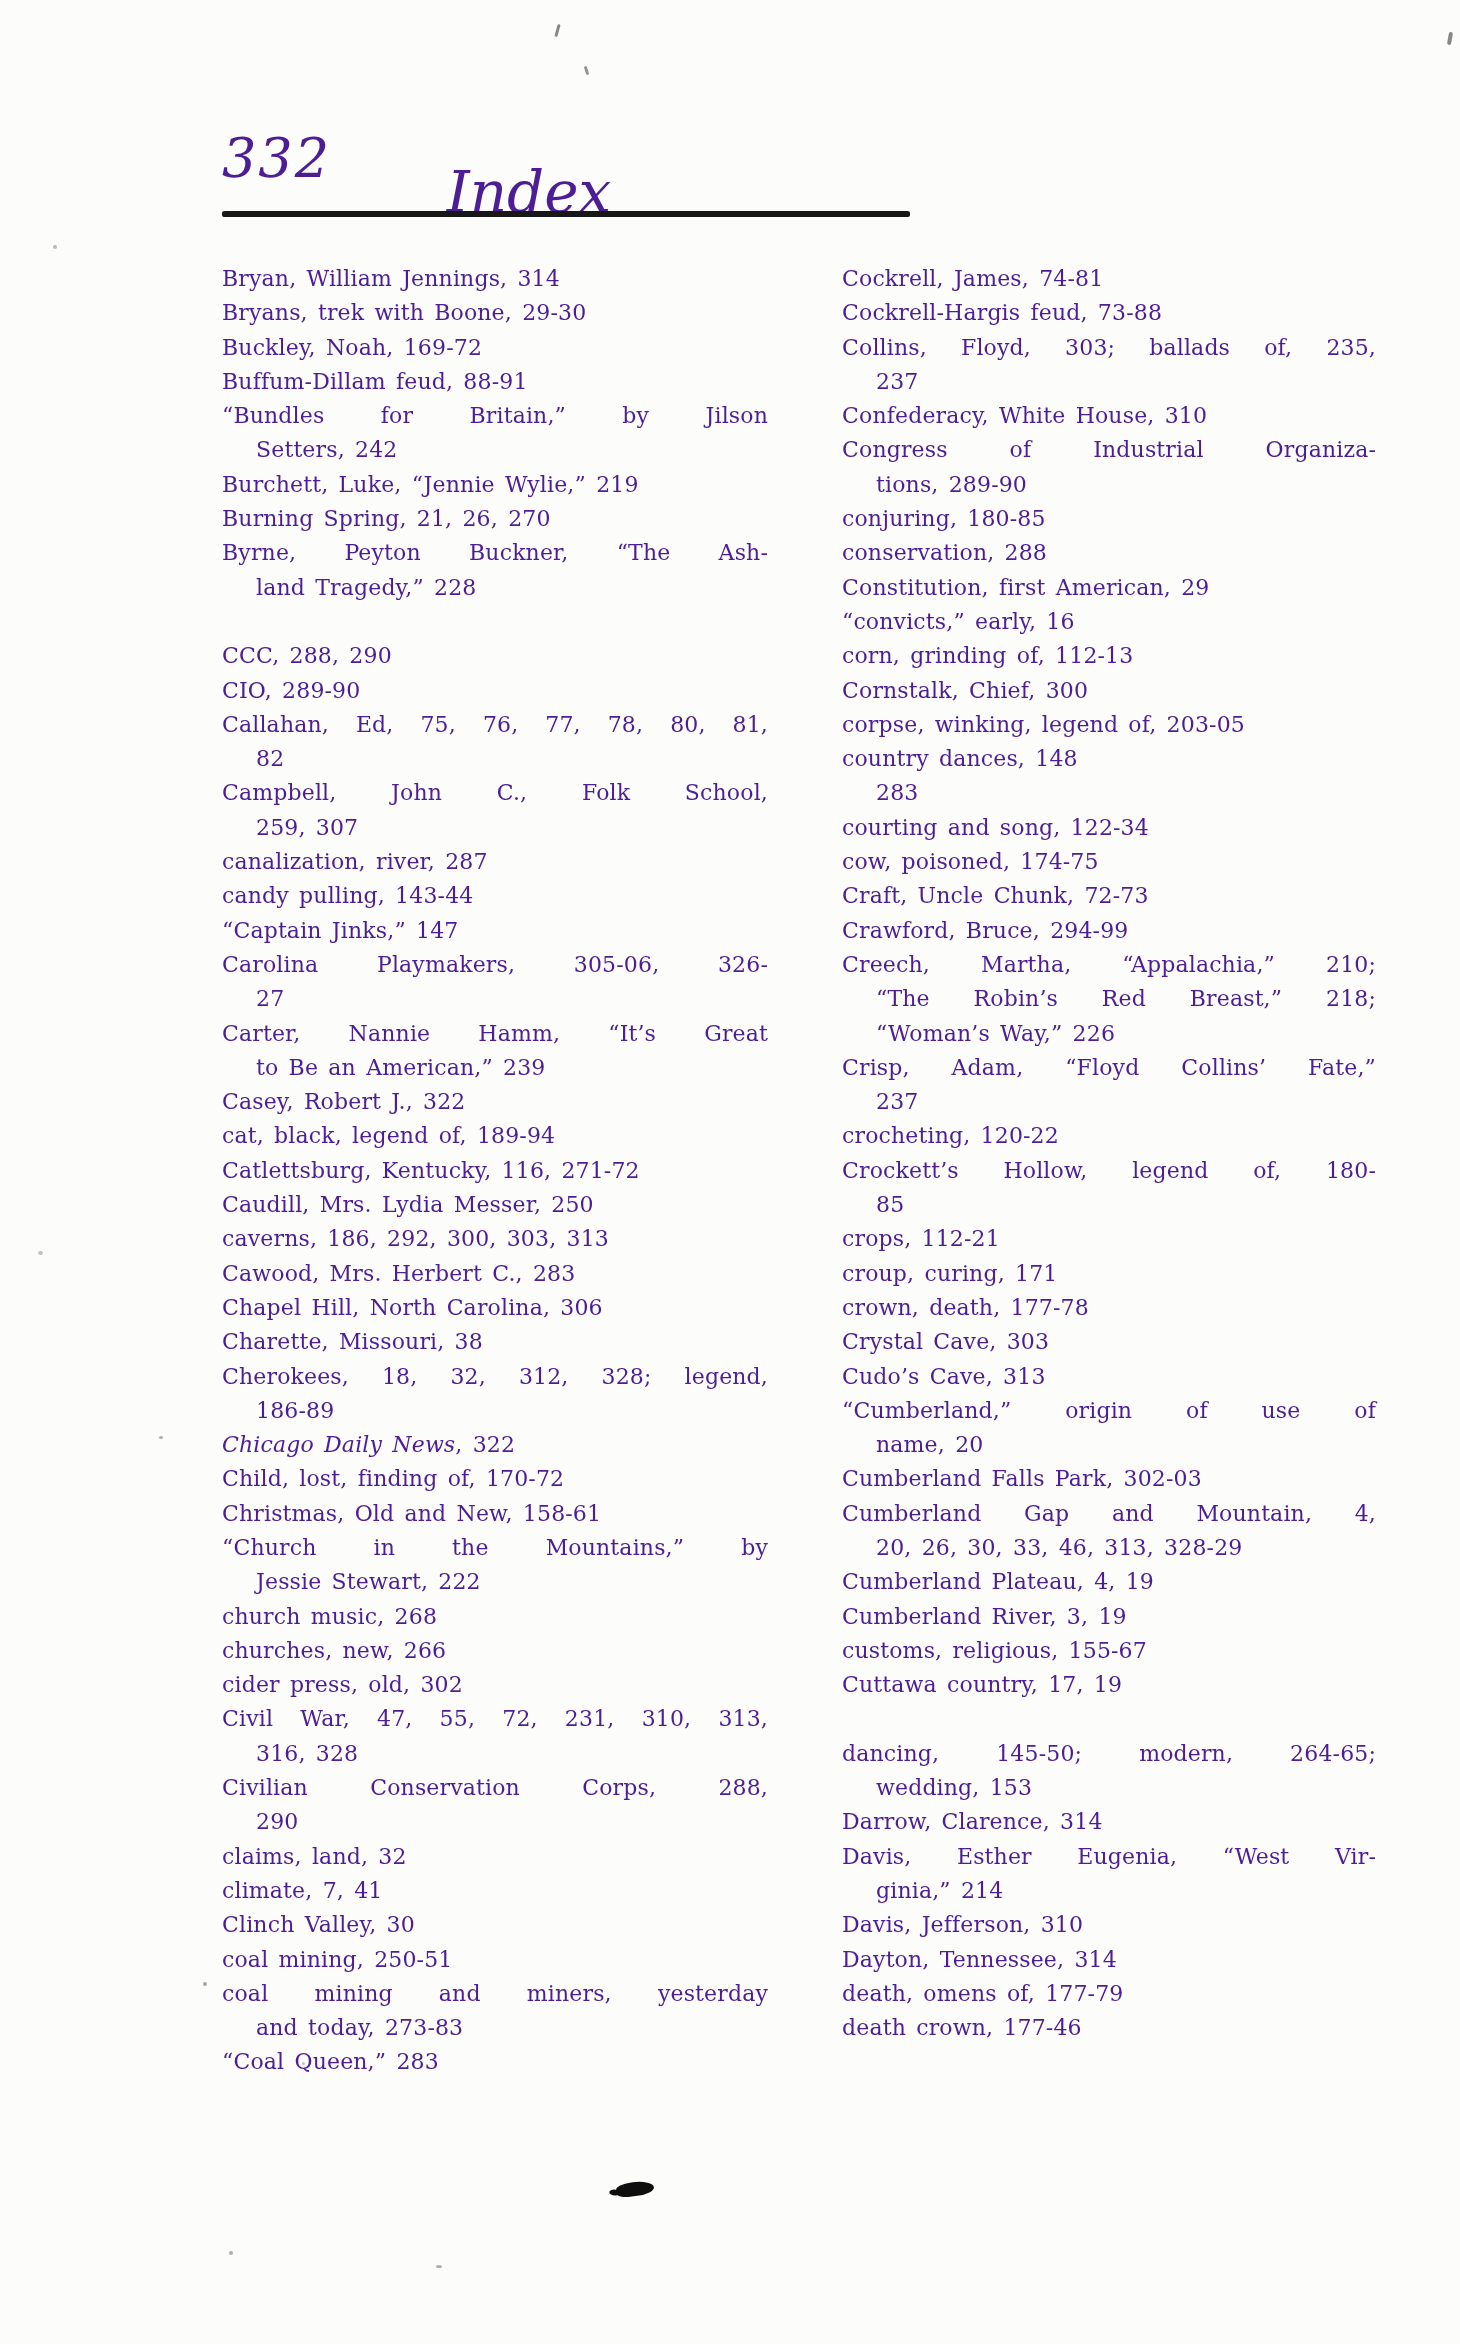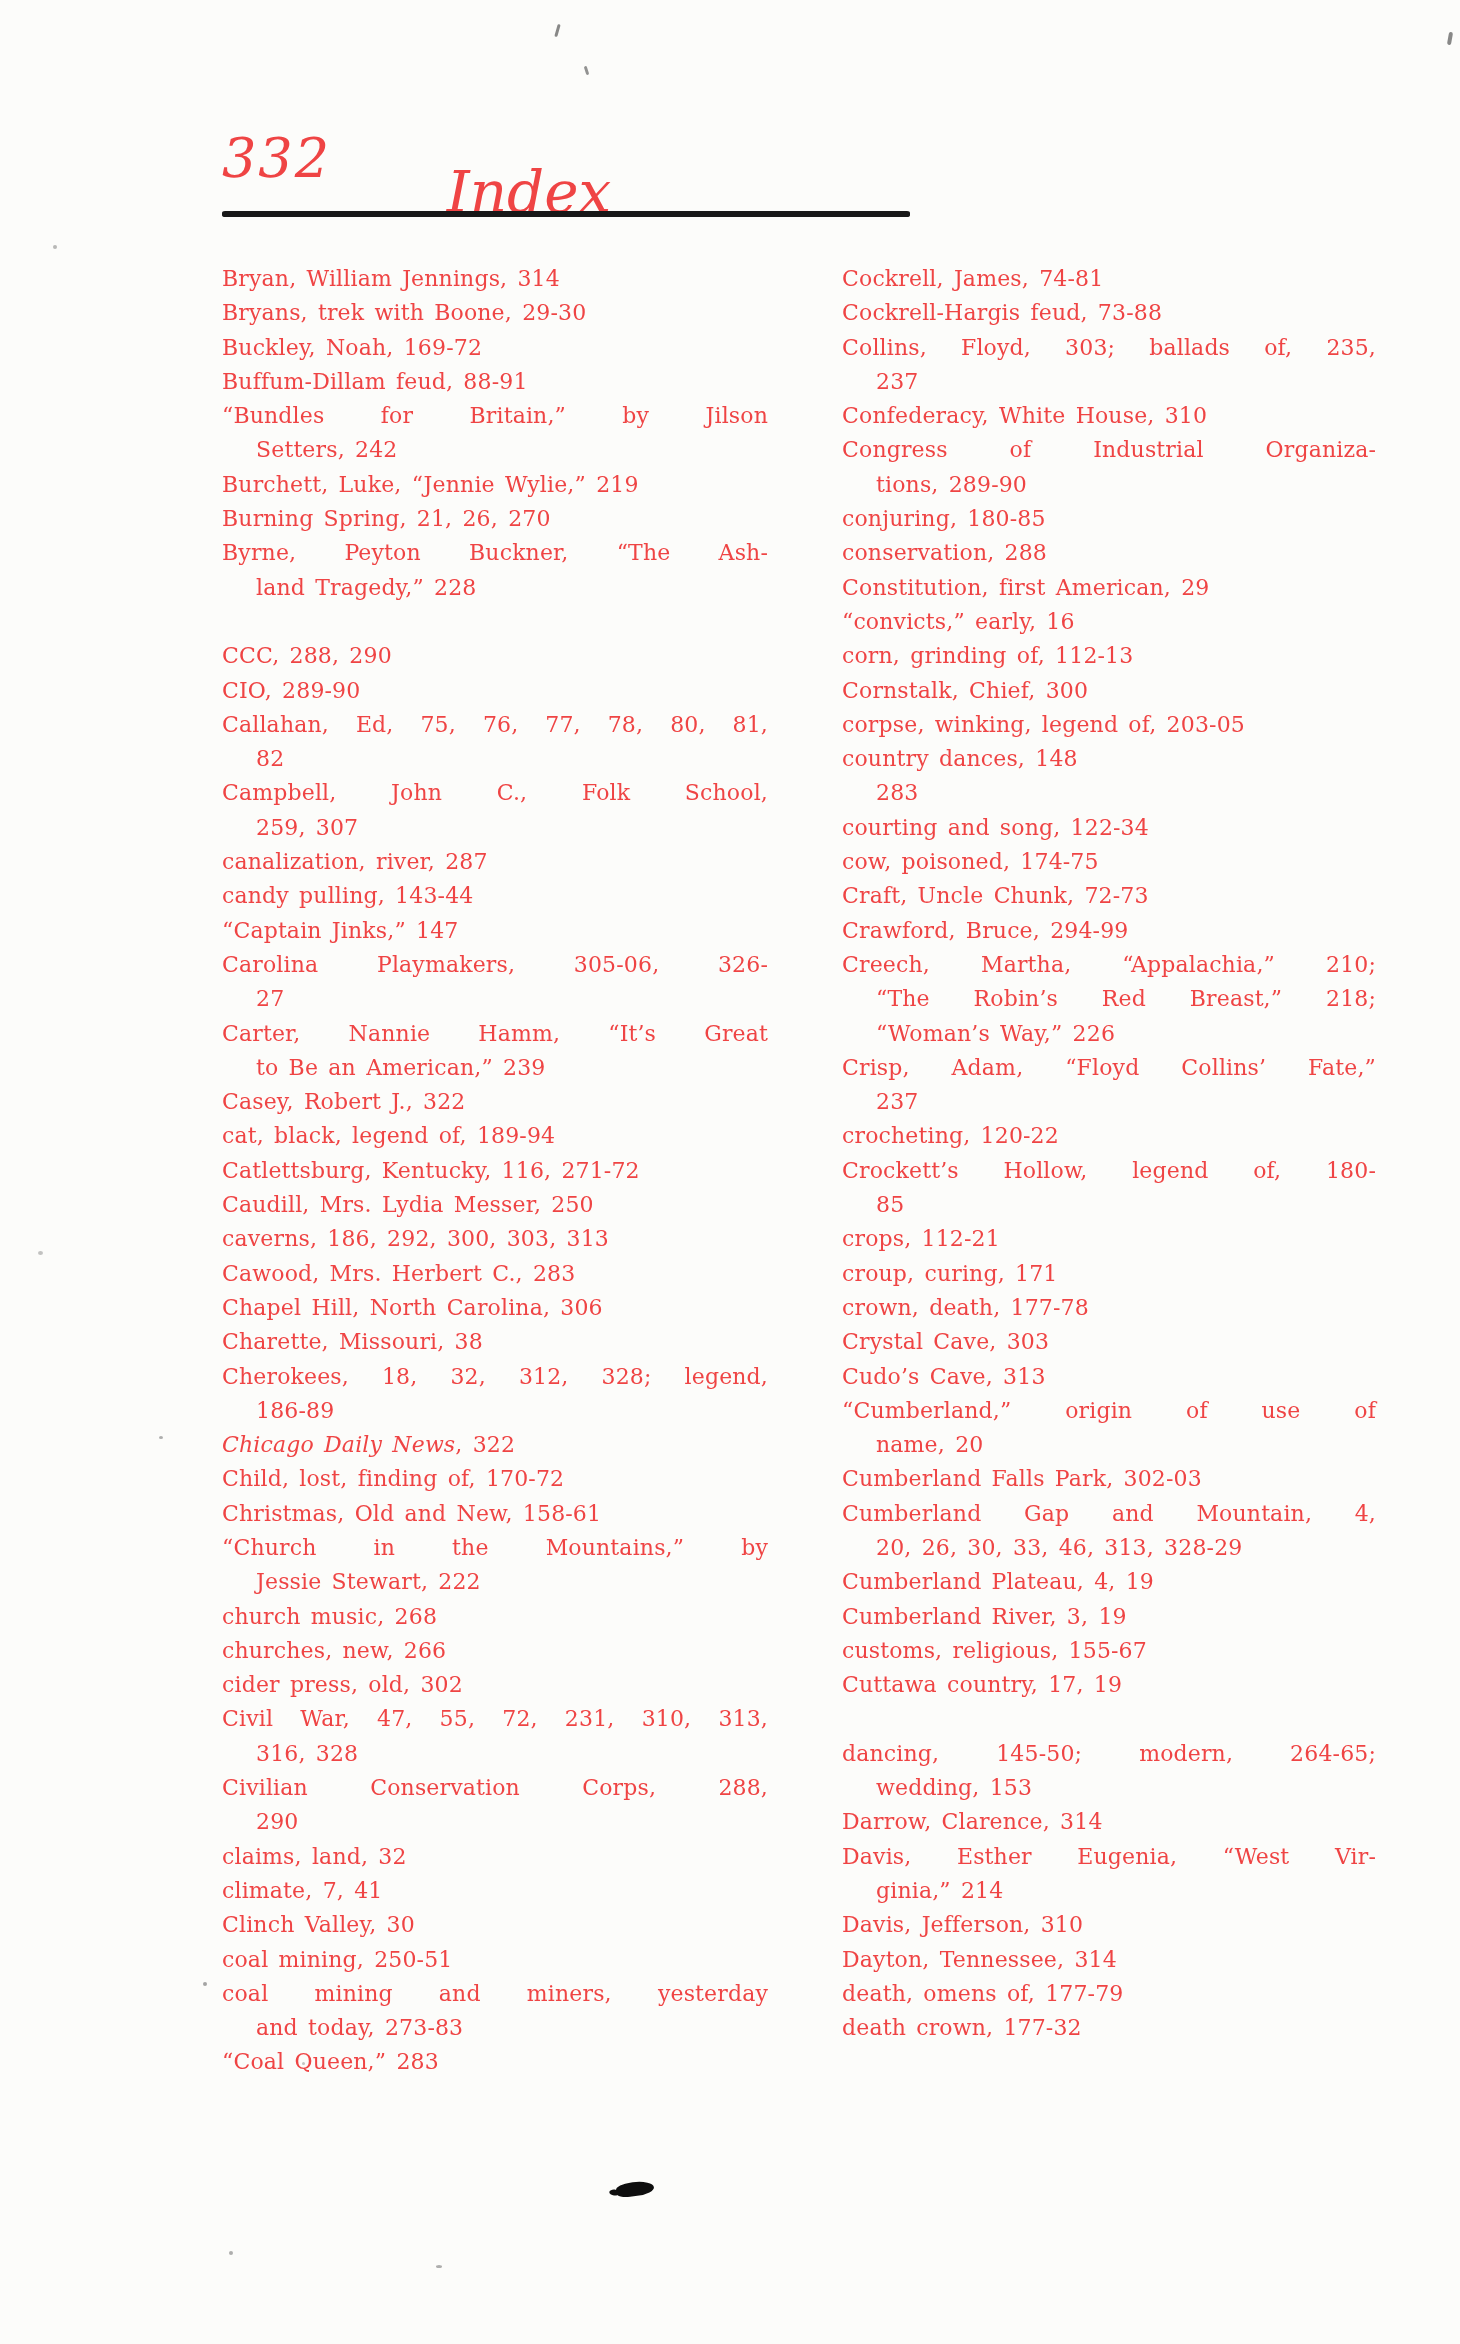--- a/index.html
+++ b/index.html
@@ -2,21 +2,21 @@
 <html><head>
 <meta charset="utf-8">
 <style>
   html,body{margin:0;padding:0;background:#e8e6e0;}
   .page{
     position:relative;
     width:1460px;height:2344px;
     margin:0 auto;
     background:#fcfcfa;
     font-family:"DejaVu Serif", serif;
-    color:#ef4444;
+    color:#4c1d95;
     overflow:hidden;
   }
   .pagenum{
     position:absolute;left:222px;top:132px;
     font-size:54px;line-height:1;font-style:italic;
     letter-spacing:2px;
   }
   .title{
     position:absolute;left:529px;top:127px;transform:translateX(-50%);
     font-size:58px;line-height:1;font-style:italic;margin-top:36px;
@@ -328,21 +328,21 @@
       <div class="entry">
         <div class="line">Davis, Jefferson, 310</div>
       </div>
       <div class="entry">
         <div class="line">Dayton, Tennessee, 314</div>
       </div>
       <div class="entry">
         <div class="line">death, omens of, 177-79</div>
       </div>
       <div class="entry">
-        <div class="line">death crown, 177-32</div>
+        <div class="line">death crown, 177-46</div>
       </div>
     </div>
 
   <div class="blot"></div>
   <div class="speck sp1"></div>
   <div class="speck sp2"></div>
   <div class="speck sp3"></div>
   <div class="speck sp4"></div>
   <div class="speck sp5"></div>
   <div class="speck sp6"></div>

